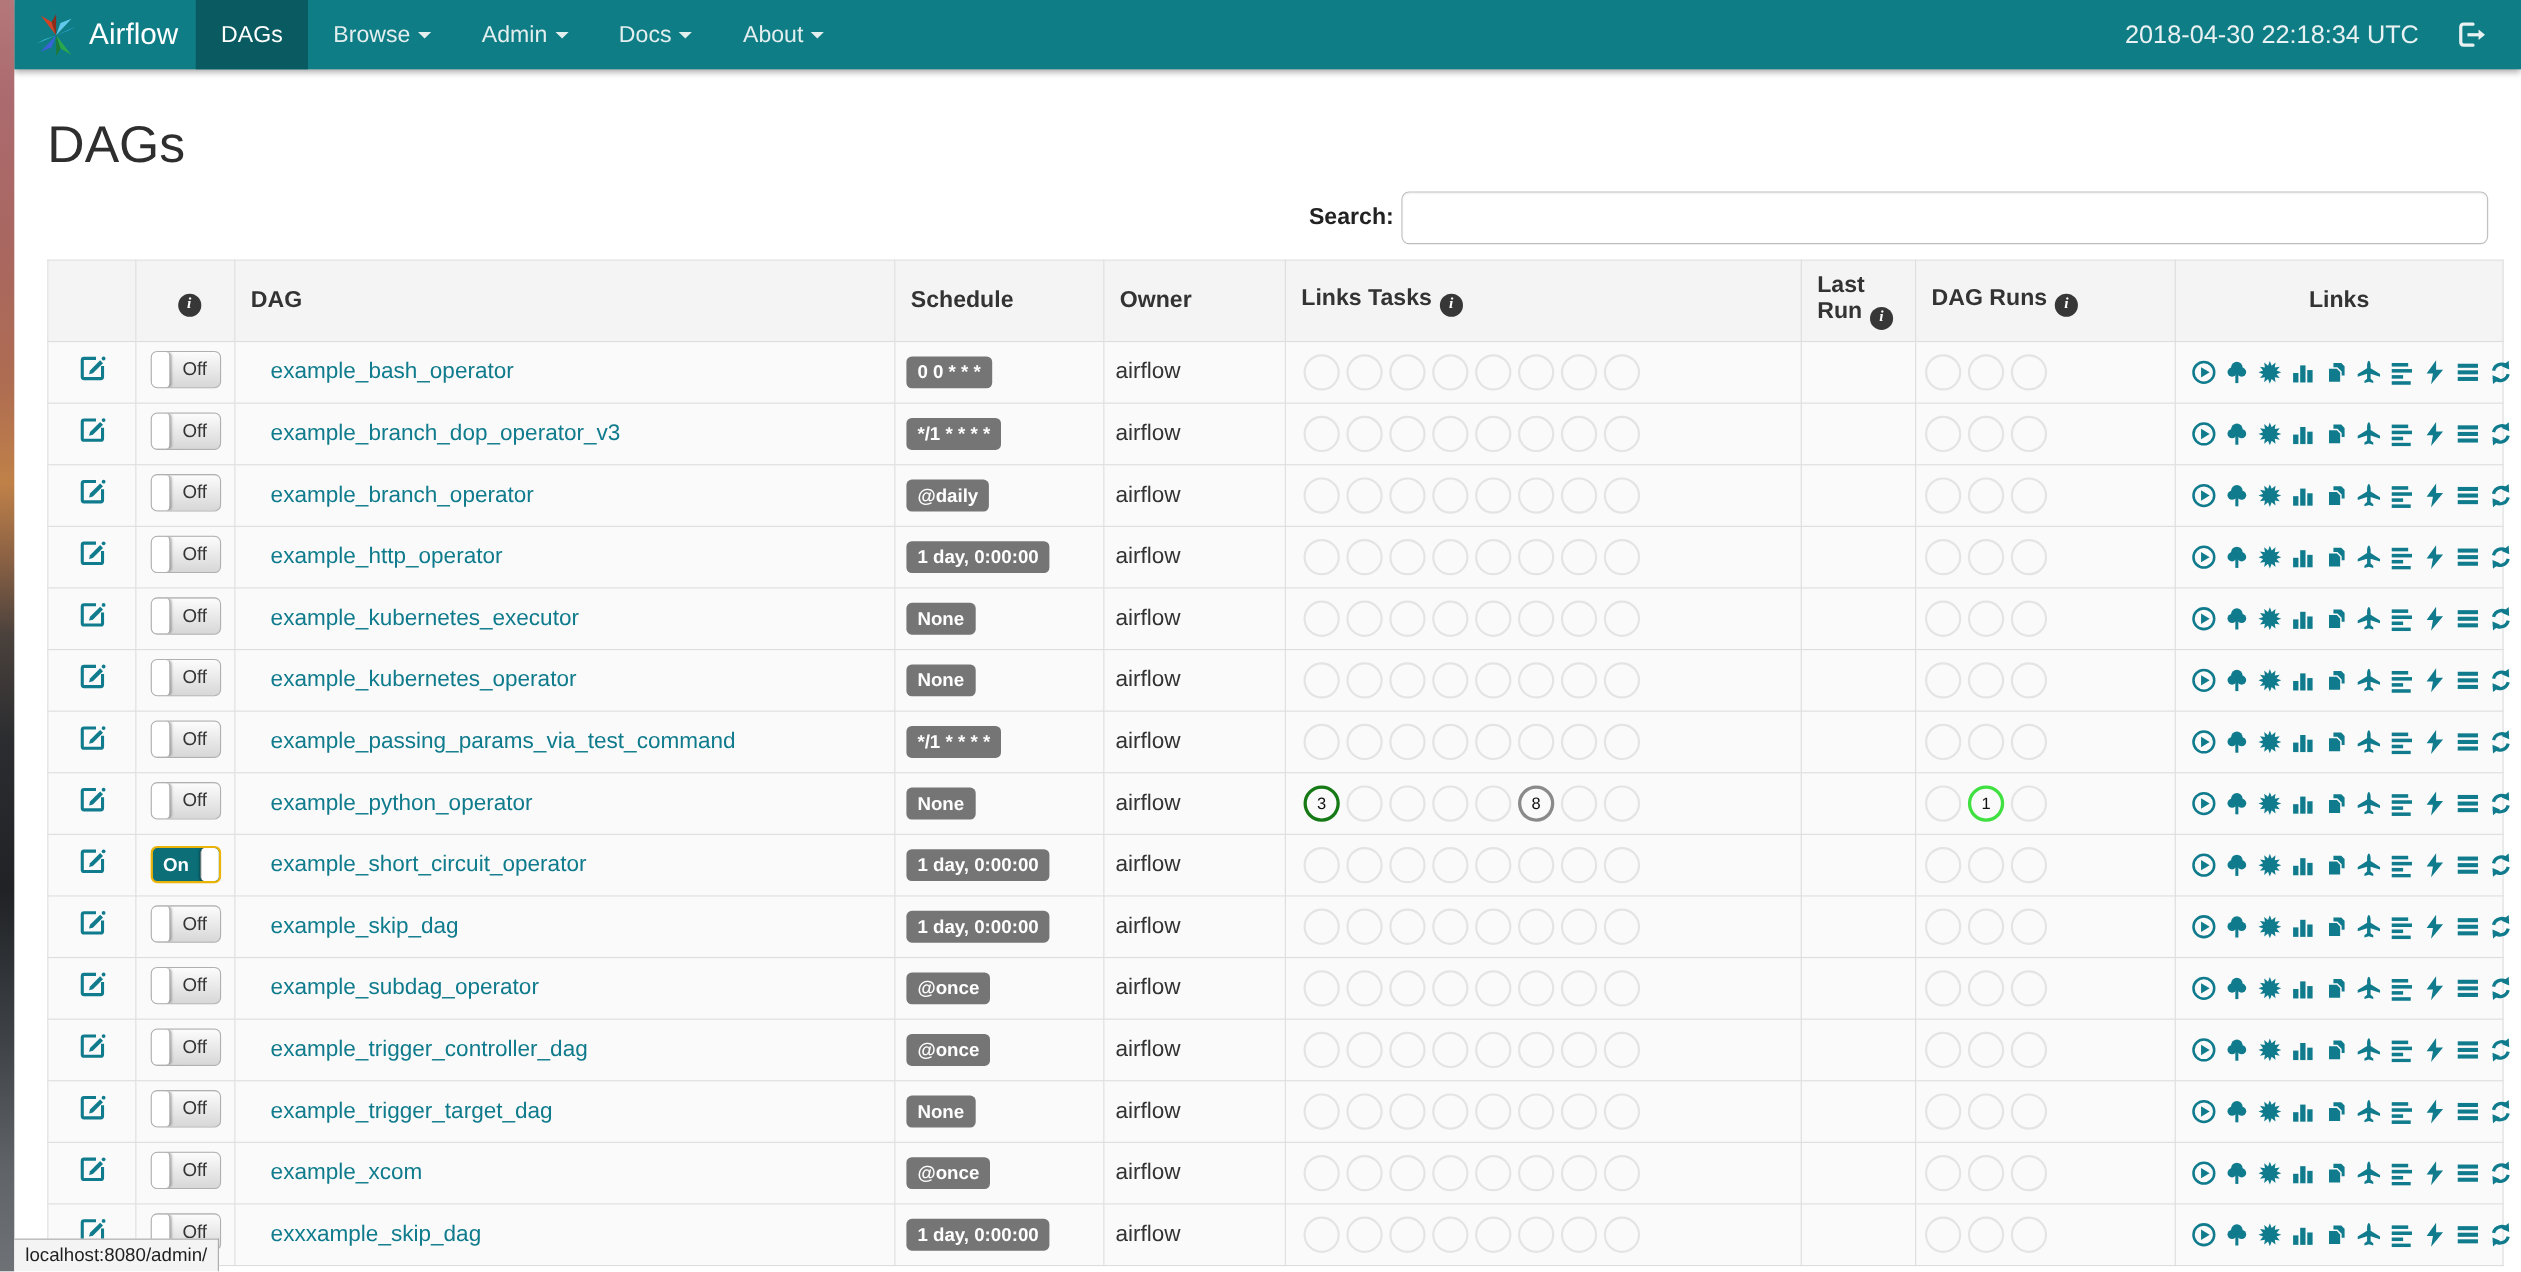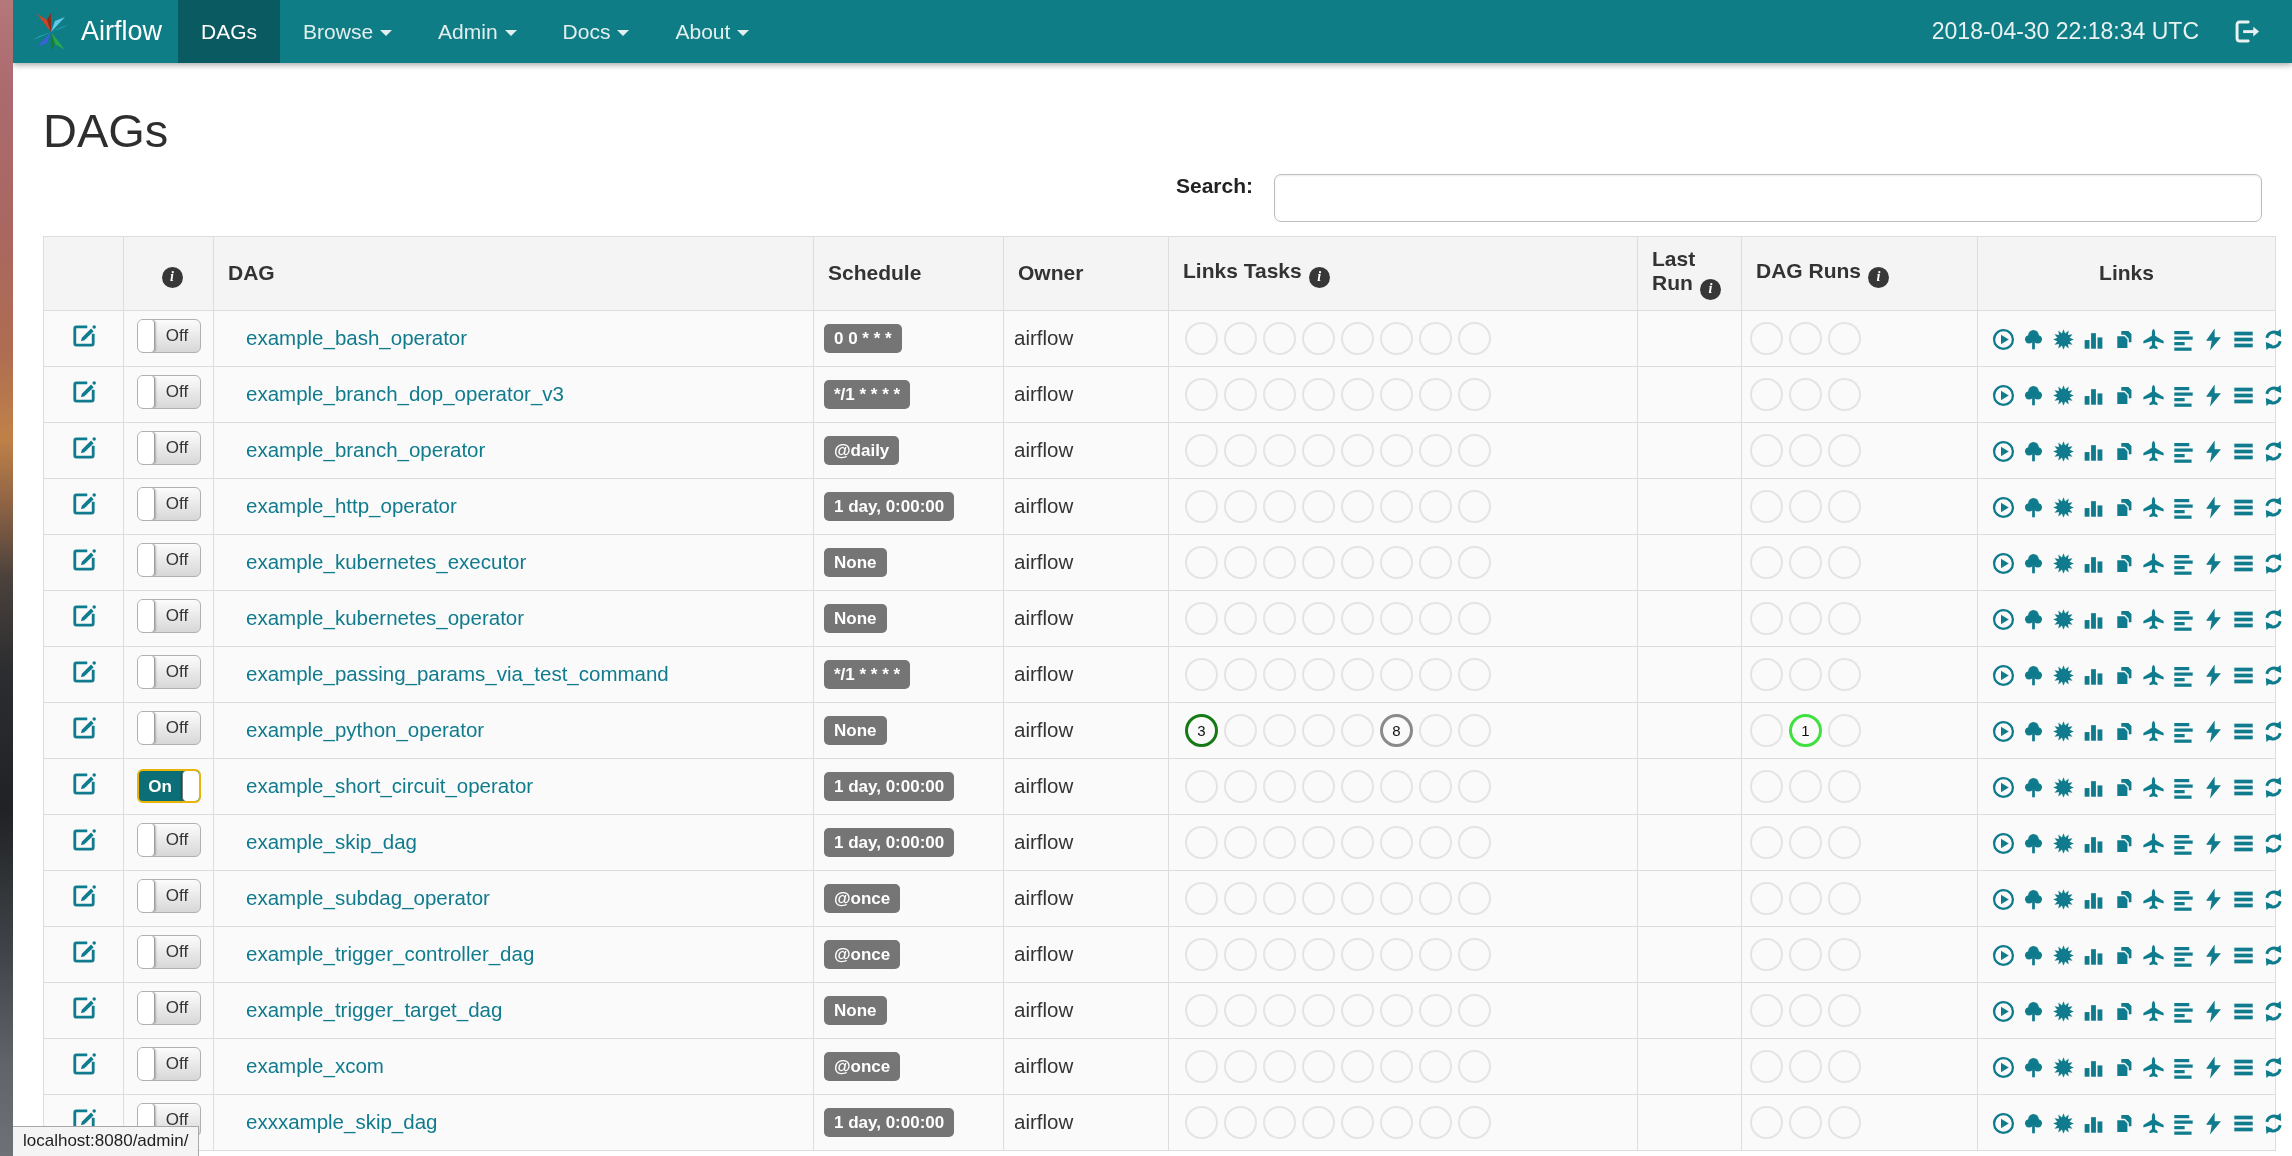--- a/index.html
+++ b/index.html
@@ -40,21 +40,21 @@
     border-top: 6px solid #e3eeee;
   }
   .nav-spacer { flex: 1; }
   .clock { line-height: 63px; font-size: 23px; color: #e9f1f2; margin-right: 34px; }
   .logout { display: flex; align-items: center; margin-right: 32px; cursor: pointer; }
   .logout svg { width: 27px; height: 27px; }
 
   
   .content { padding: 0 30px 0 17px; }
   .page-title { font-size: 47px; font-weight: 500; color: #2e2e2e; padding: 40px 0 6px 13px; }
-  .search-row { display: flex; justify-content: flex-end; align-items: flex-start; gap: 21px; margin: 10px 0 14px; }
+  .search-row { display: flex; justify-content: flex-end; align-items: center; gap: 7px; margin: 10px 0 14px; }
   .search-label { font-weight: bold; font-size: 21px; color: #222; }
   .search-input {
     width: 988px; height: 48px; border: 1px solid #bdbdbd; border-radius: 7px;
     font-size: 20px; padding: 0 14px; outline: none; background: #fff;
     box-shadow: inset 0 1px 2px rgba(0,0,0,.08);
     font-family: "Liberation Sans", sans-serif;
   }
 
   
   table.dags { border-collapse: collapse; table-layout: fixed; width: 2232px; margin-left: 13px; }

